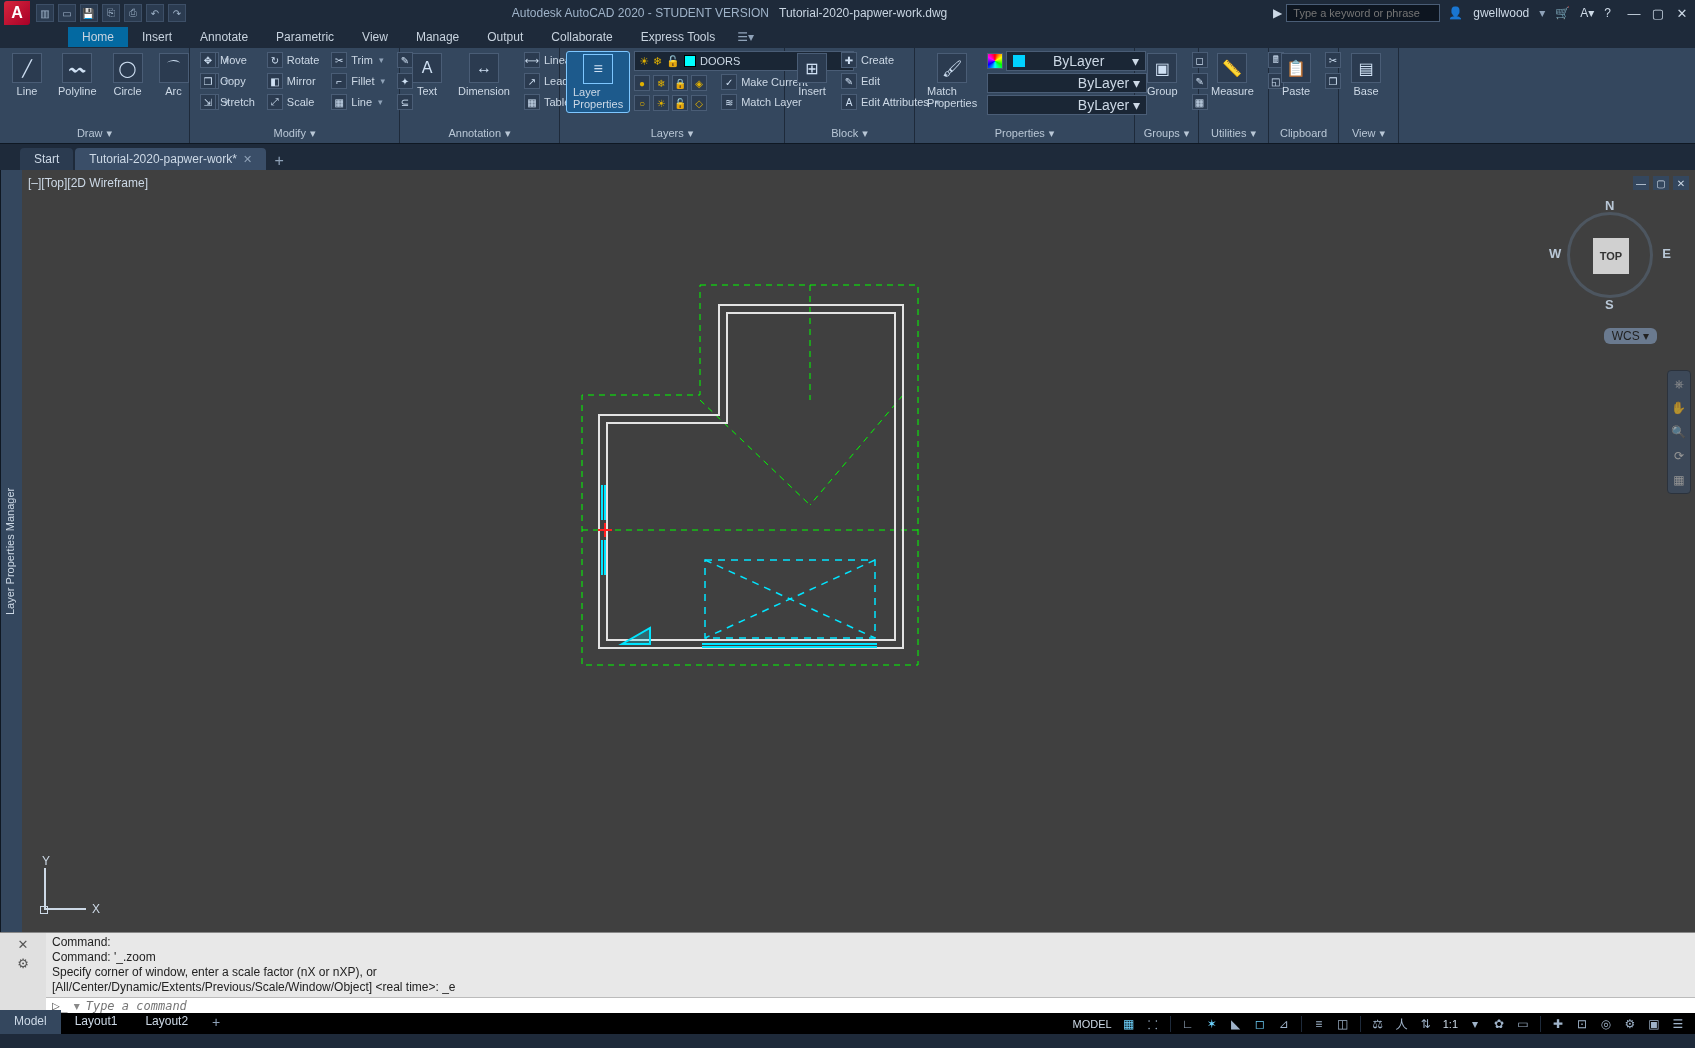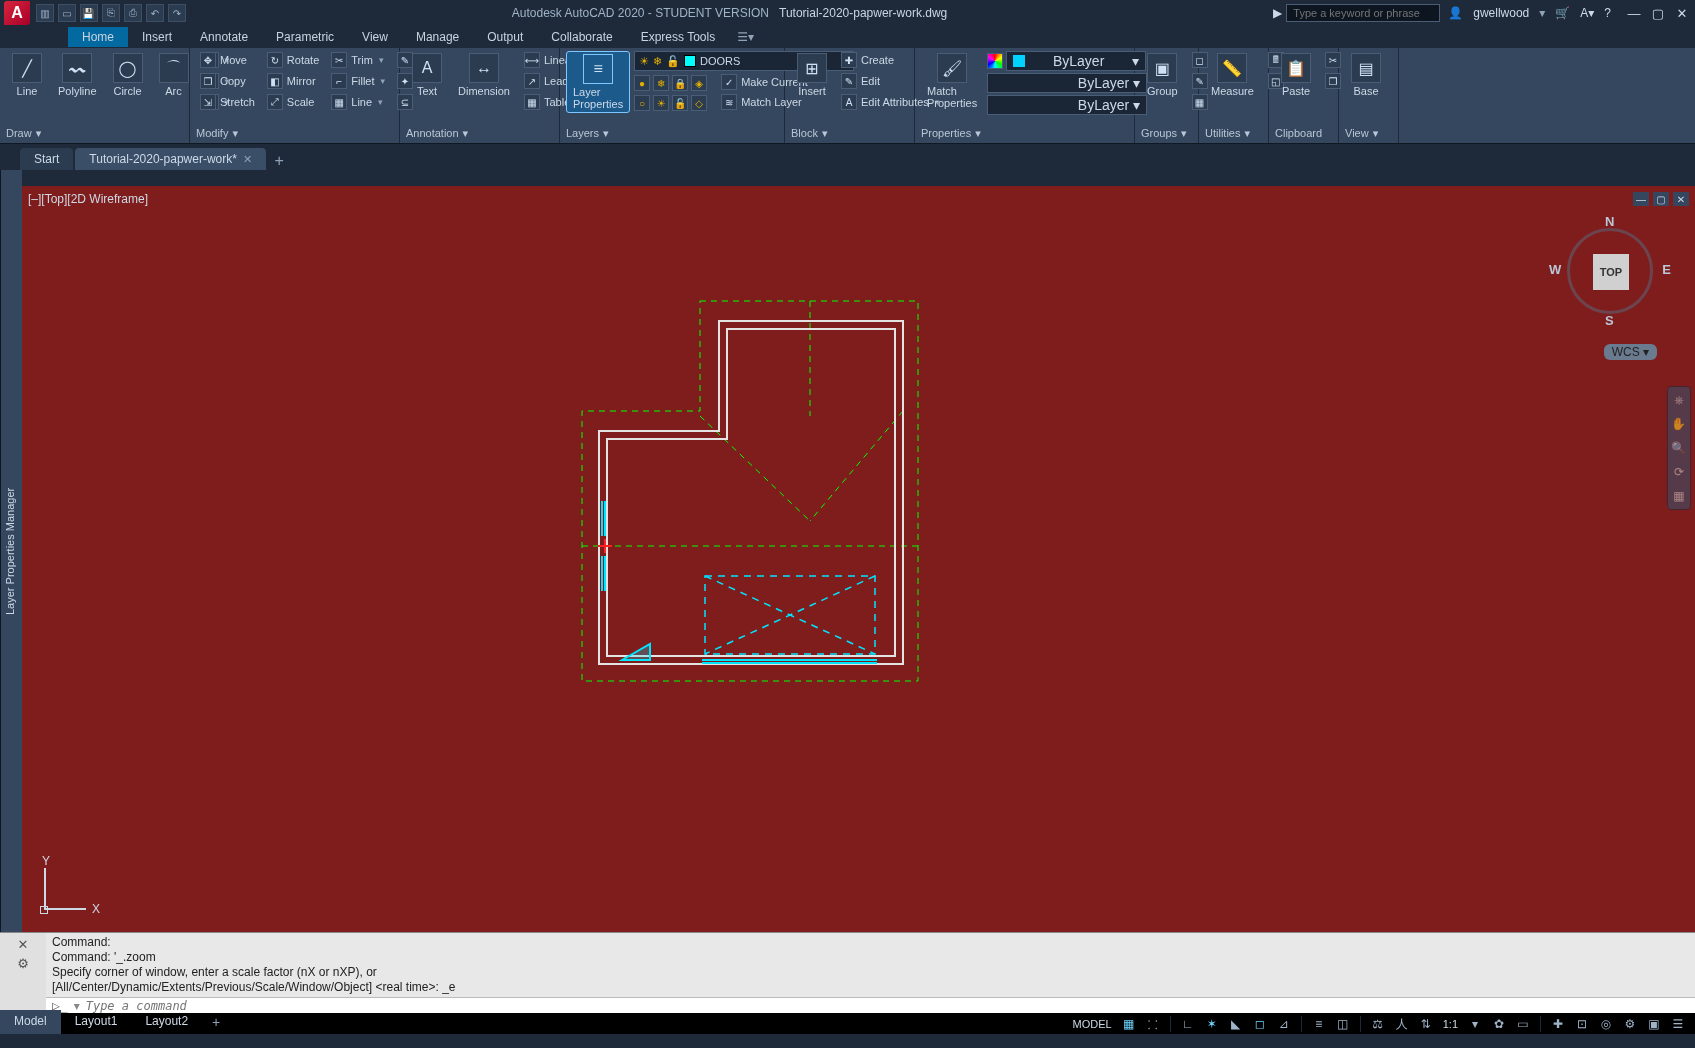--- a/index.html
+++ b/index.html
@@ -21,21 +21,21 @@
 
 .menubar { height: 22px; background: #1e2a3a; display: flex; align-items: center; padding-left: 68px; gap: 0; }
 .menuitem { padding: 3px 14px; color: #c8d3df; font-size: 12px; cursor: pointer; }
 .menuitem.active { background: #0369a1; }
 .menu-caret { margin-left: 8px; color: #8fa2b8; }
 
 
 .ribbon { height: 96px; background: #34475e; display: flex; border-bottom: 1px solid #0f1823; }
 .panel { border-right: 1px solid #1e2a3a; padding: 3px 6px 0; display: flex; flex-direction: column; }
 .panel-body { flex: 1; display: flex; align-items: flex-start; gap: 4px; }
-.panel-title { height: 18px; font-size: 11px; color: #b9c7d6; padding-top: 2px; }
+.panel-title { height: 18px; font-size: 11px; color: #b9c7d6; text-align: center; padding-top: 2px; }
 .panel-title .caret { margin-left: 4px; }
 
 .big-btn { display: flex; flex-direction: column; align-items: center; gap: 2px; padding: 2px 6px; cursor: pointer; }
 .big-btn .ico { width: 30px; height: 30px; background: #2b3b50; border: 1px solid #4a5d76; display: flex; align-items: center; justify-content: center; font-size: 16px; color: #cfe0f3; }
 .big-btn .lbl { font-size: 11px; color: #cdd9e6; }
 
 .col { display: flex; flex-direction: column; gap: 3px; }
 .row-btn { display: flex; align-items: center; gap: 4px; font-size: 11px; color: #cdd9e6; padding: 1px 4px; cursor: pointer; white-space: nowrap; }
 .row-btn .sm-ico { width: 16px; height: 16px; background: #2b3b50; border: 1px solid #4a5d76; display: flex; align-items: center; justify-content: center; font-size: 10px; color: #cfe0f3; }
 .row-btn .caret { color: #8fa2b8; font-size: 9px; margin-left: 2px; }
@@ -52,21 +52,21 @@
 
 .doctabs { height: 26px; background: #1e2a3a; display: flex; align-items: flex-end; padding-left: 20px; gap: 0; }
 .doctab { padding: 4px 14px; background: #2b3b50; color: #cdd9e6; font-size: 12px; border-radius: 4px 4px 0 0; margin-right: 2px; cursor: pointer; display: flex; align-items: center; gap: 6px; }
 .doctab.active { background: #3a4e68; }
 .doctab .close { font-size: 11px; color: #8fa2b8; }
 .add-tab { width: 22px; text-align: center; color: #8fa2b8; cursor: pointer; font-size: 16px; }
 
 
 .workarea { position: relative; height: 762px; display: flex; }
 .side-tab { width: 22px; background: #34475e; writing-mode: vertical-rl; transform: rotate(180deg); text-align: center; font-size: 11px; color: #cdd9e6; padding: 8px 3px; cursor: pointer; border-right: 1px solid #0f1823; }
-.canvas { flex: 1; background: #7f1d1d; position: relative; margin-top: 16px; }
+.canvas { flex: 1; background: #404040; position: relative; }
 .viewport-label { position: absolute; top: 6px; left: 6px; font-size: 12px; color: #cdd9e6; }
 .vp-ctrl { position: absolute; top: 6px; right: 6px; display: flex; gap: 4px; }
 .vp-ctrl span { width: 16px; height: 14px; background: #34475e; display: flex; align-items: center; justify-content: center; font-size: 10px; cursor: pointer; color: #cdd9e6; }
 
 .viewcube { position: absolute; top: 30px; right: 30px; width: 110px; height: 110px; }
 .vc-letter { position: absolute; color: #b9c7d6; font-size: 13px; font-weight: bold; }
 .vc-center { position: absolute; top: 38px; left: 38px; width: 36px; height: 36px; background: #d0d0d0; color: #333; display: flex; align-items: center; justify-content: center; font-size: 11px; font-weight: bold; cursor: pointer; }
 .vc-ring { position: absolute; top: 12px; left: 12px; width: 86px; height: 86px; border: 3px solid #5a6b80; border-radius: 50%; opacity: 0.5; }
 .wcs-badge { position: absolute; top: 158px; right: 38px; background: #6a7a8f; color: #222; font-size: 12px; padding: 1px 8px; border-radius: 6px; cursor: pointer; }
 

